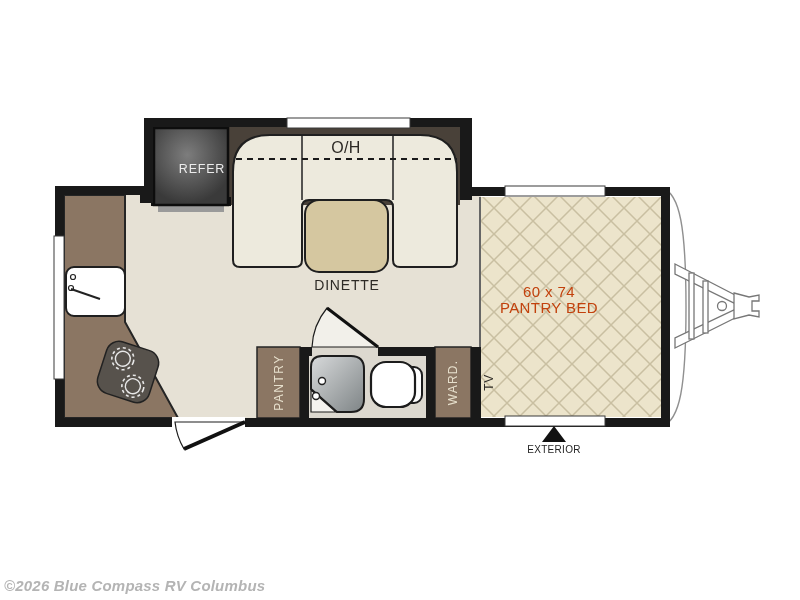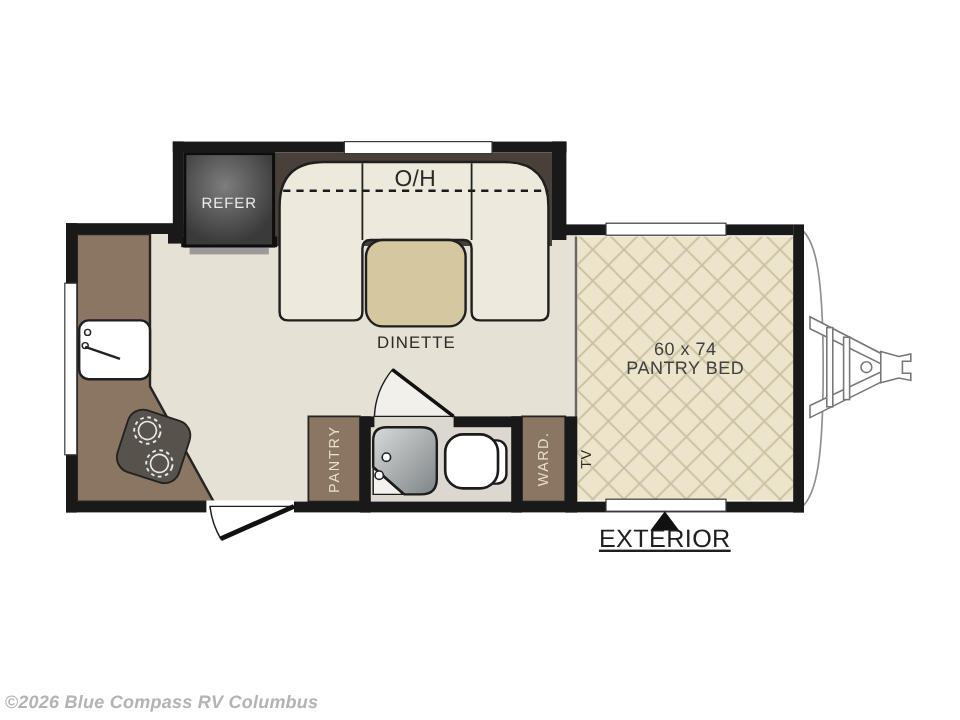--- a/index.html
+++ b/index.html
@@ -2,28 +2,28 @@
 <html style="--wall: #191919; --floor: #e6e1d5; --counter: #8b7663; --dark_cabinet: #494139; --bench: #edeadd; --table: #d5c7a0; --bed_bg: #ece4cb; --bed_line: #c9bfa1; --bath_floor: #dcd8cf; --appliance_dark: #57524c; --watermark_gray: #b4b4b4;"><head>
 <meta charset="utf-8">
 <style>
   html,body{margin:0;padding:0;background:#fff;}
   #stage{position:relative;width:800px;height:600px;background:#fff;overflow:hidden;
          font-family:"Liberation Sans", sans-serif;}
   #plan-svg{position:absolute;left:0;top:0;}
   .lbl{position:absolute;text-align:center;color:#2d2a25;white-space:nowrap;}
   .lbl span{display:block;}
   .rot{transform:rotate(-90deg);transform-origin:center center;}
-  #refer-label{left:153px;top:162px;width:76px;font-size:12.5px;color:#ececec;letter-spacing:.8px;}
-  #oh-label{left:306px;top:139px;width:80px;font-size:19px;letter-spacing:.3px;}
+  #refer-label{left:164px;top:162px;width:76px;font-size:12.5px;color:#ececec;letter-spacing:.8px;}
+  #oh-label{left:306px;top:139px;width:80px;font-size:16px;letter-spacing:.3px;}
   #dinette-label{left:297px;top:229px;width:100px;font-size:14px;letter-spacing:.8px;margin-top:48px;}
   #pantry-label{left:239px;top:375px;width:80px;height:15px;font-size:12px;color:#e7e0cd;letter-spacing:1.5px;}
   #ward-label{left:413px;top:375px;width:80px;height:15px;font-size:12px;color:#e7e0cd;letter-spacing:1.2px;}
   #tv-label{left:460px;top:375px;width:58px;height:15px;font-size:12px;letter-spacing:.5px;}
-  #bed-label{left:491px;top:284px;width:160px;font-size:15px;line-height:16px;letter-spacing:.4px;color:#404040;}
-  #exterior-label{left:474px;top:441px;width:160px;font-size:21px;line-height:17px;color:#1f1f1f;letter-spacing:.3px;text-decoration:underline;}
+  #bed-label{left:469px;top:284px;width:160px;font-size:15px;line-height:16px;letter-spacing:.4px;color:#c2410c;}
+  #exterior-label{left:474px;top:441px;width:160px;font-size:10px;line-height:17px;color:#1f1f1f;letter-spacing:.3px;}
   #watermark{left:4px;top:577px;text-align:right;font-size:15px;font-weight:bold;font-style:italic;color:#b4b4b4;letter-spacing:.2px;}
 </style>
 </head>
 <body>
 
 <div id="stage">
 
 <svg id="plan-svg" width="800" height="600" viewBox="0 0 800 600">
   <defs>
     <pattern id="xhatch" width="26" height="26" patternUnits="userSpaceOnUse">

